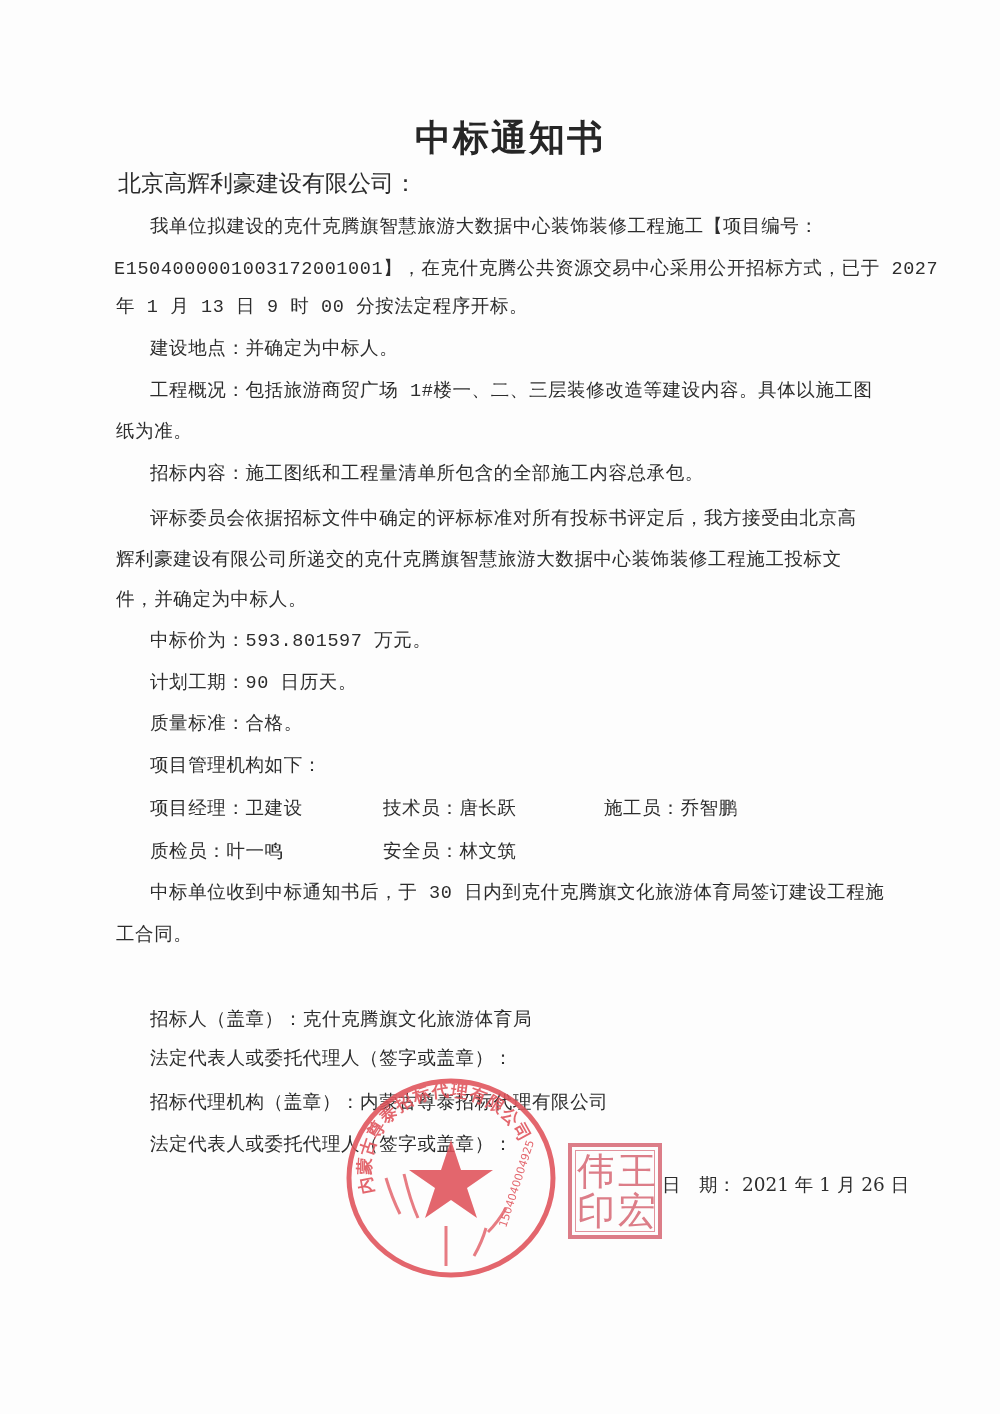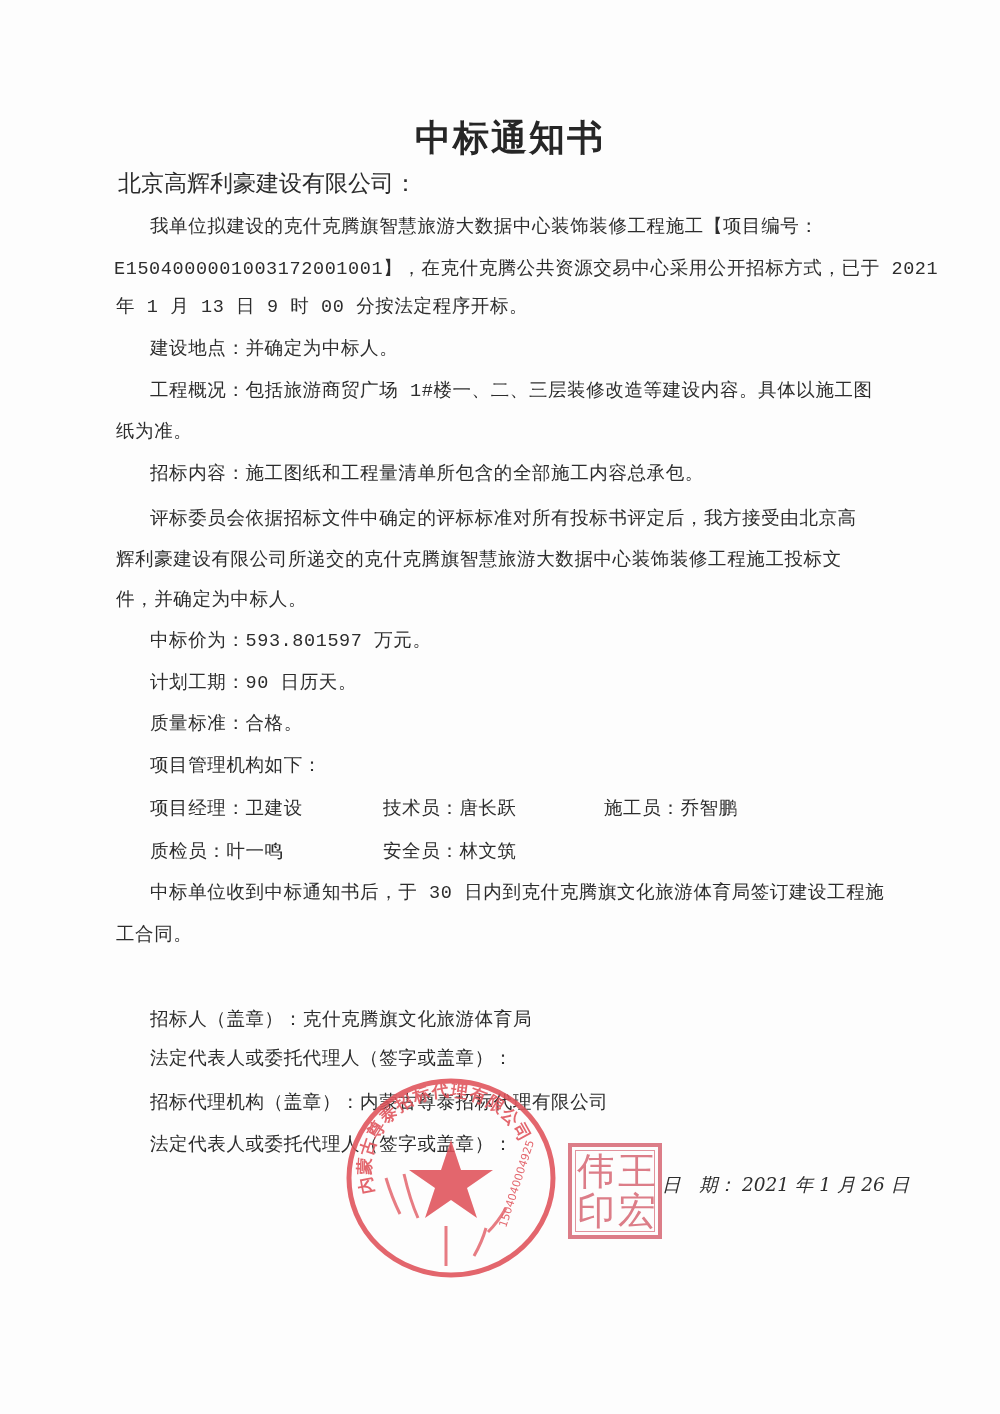--- a/index.html
+++ b/index.html
@@ -85,34 +85,33 @@
       color: #d9707c;
       font-weight: normal;
     }
     .date-line {
       position: absolute;
       left: 662px;
       top: 1172px;
       font-size: 18.5px;
       white-space: nowrap;
       color: #2d2d2d;
-      font-style: italic;
     }
   </style>
 </head>
 <body>
 
 <div class="page">
 
   <div class="title">中标通知书</div>
 
   <div class="salutation">北京高辉利豪建设有限公司：</div>
 
   <div class="line indent" style="top:215px">我单位拟建设的克什克腾旗智慧旅游大数据中心装饰装修工程施工【项目编号：</div>
-  <div class="line flush" style="top:257px;left:114px">E1504000001003172001001】，在克什克腾公共资源交易中心采用公开招标方式，已于 2021</div>
+  <div class="line flush" style="top:257px;left:114px">E1504000001003172001001】，在克什克腾公共资源交易中心采用公开招标方式，已于 2027</div>
   <div class="line flush" style="top:295px">年 1 月 13 日 9 时 00 分按法定程序开标。</div>
 
   <div class="line indent" style="top:337px">建设地点：并确定为中标人。</div>
 
   <div class="line indent" style="top:379px">工程概况：包括旅游商贸广场 1#楼一、二、三层装修改造等建设内容。具体以施工图</div>
   <div class="line flush" style="top:420px">纸为准。</div>
 
   <div class="line indent" style="top:462px">招标内容：施工图纸和工程量清单所包含的全部施工内容总承包。</div>
 
   <div class="line flush" style="top:548px">辉利豪建设有限公司所递交的克什克腾旗智慧旅游大数据中心装饰装修工程施工投标文</div>

